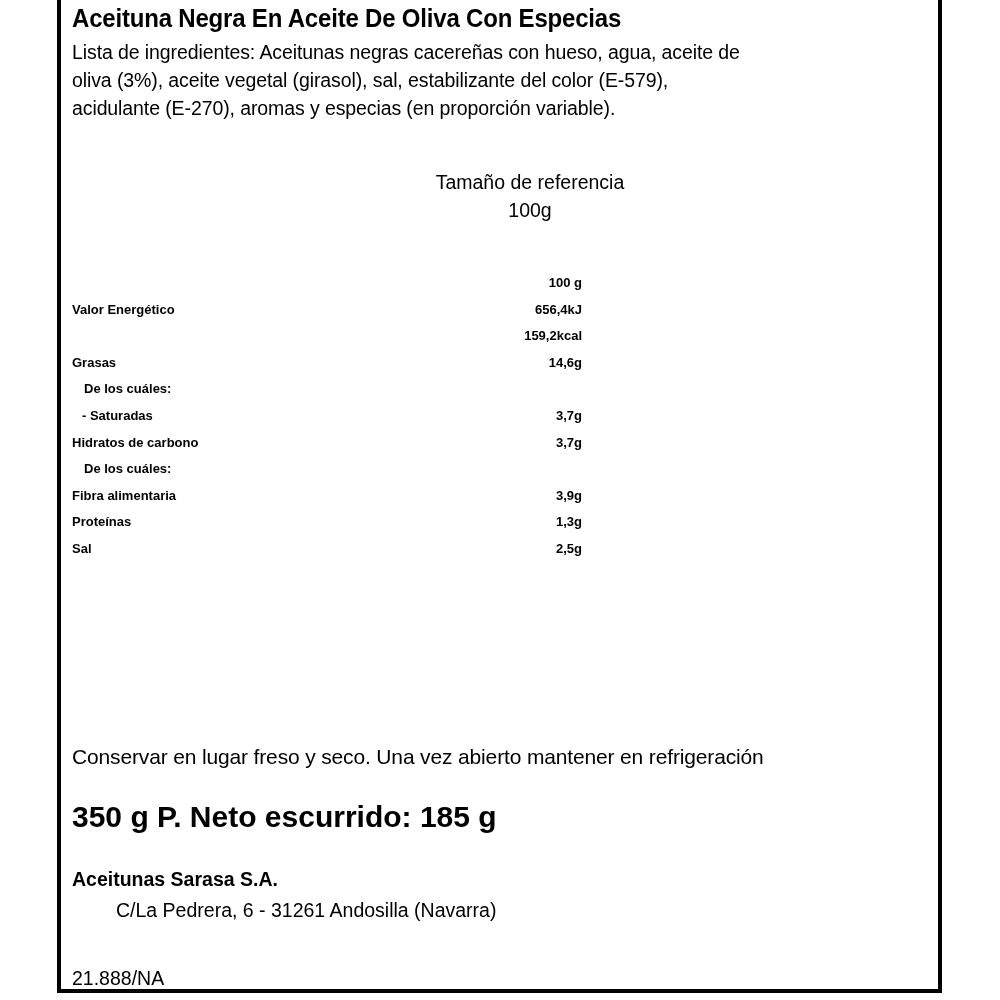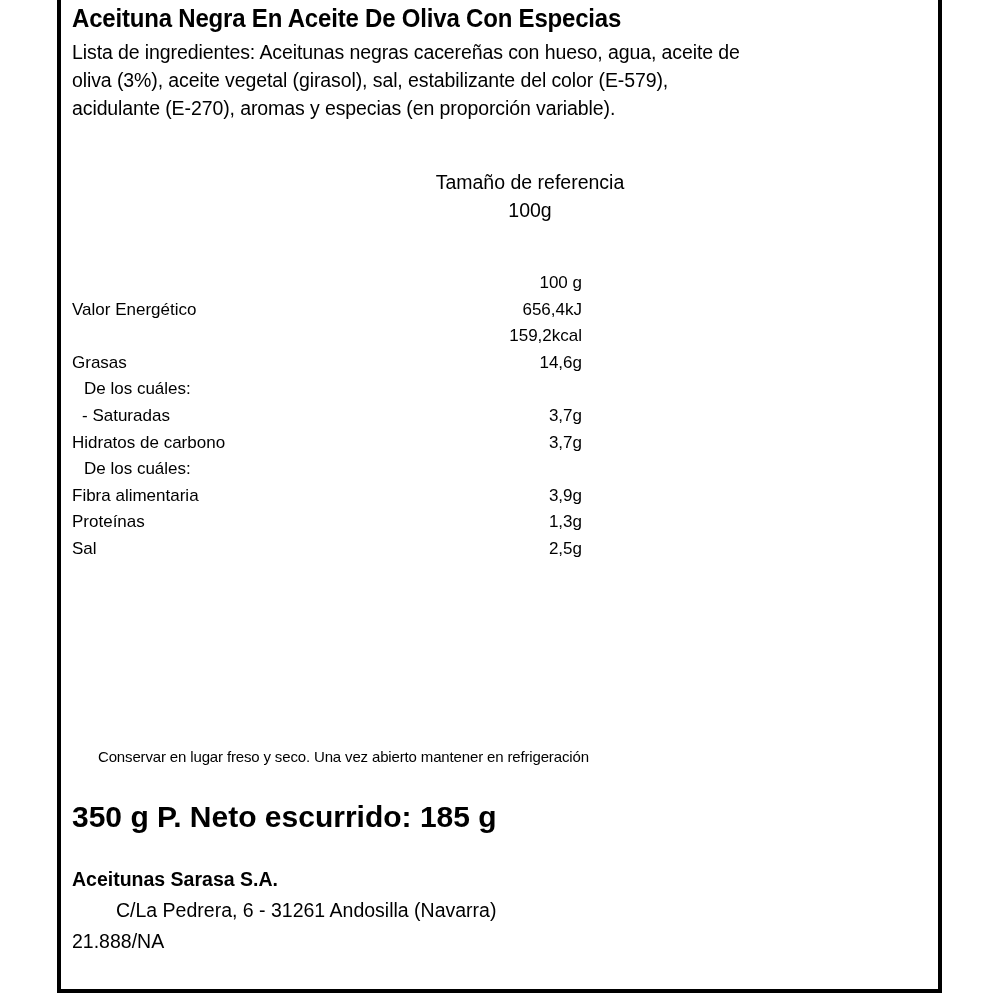--- a/index.html
+++ b/index.html
@@ -73,65 +73,65 @@
     font-size: 19.5px;
     line-height: 28px;
   }
 
   
   #nutrition-table {
     left: 72px;
     top: 270px;
     width: 510px;
     border-collapse: collapse;
-    font-size: 17px;
+    font-size: 13px;
+    font-weight: bold;
   }
   #nutrition-table td {
     padding: 0;
     border: 0;
     vertical-align: top;
     line-height: 26.6px;
     height: 26.6px;
     white-space: nowrap;
   }
   #nutrition-table td.lbl { text-align: left; }
   #nutrition-table td.val { text-align: right; }
   .indent1 { padding-left: 12px !important; }
   .indent2 { padding-left: 10px !important; }
 
   
   #storage-note {
     left: 72px;
     top: 744px;
-    font-size: 15px;
+    font-size: 21px;
     line-height: 26px;
     white-space: nowrap;
     letter-spacing: -0.15px;
-    margin-left: 26px;
   }
 
   
   #net-weight {
     left: 72px;
     top: 800px;
     font-size: 30px;
     font-weight: bold;
     white-space: nowrap;
   }
 
   
   #manufacturer-block {
     left: 72px;
     top: 864px;
     font-size: 19.5px;
     line-height: 31px;
   }
   #manufacturer-name { font-weight: bold; white-space: nowrap; }
   #manufacturer-address { white-space: nowrap; margin-left: 44px; }
-  #manufacturer-registry { white-space: nowrap; }
+  #manufacturer-registry { white-space: nowrap; margin-top: 37px; }
 </style>
 </head>
 <body>
 
 <div id="label-frame"></div>
 
 <div id="content">
 
   <div class="abs" id="product-title">Aceituna Negra En Aceite De Oliva Con Especias</div>
 

